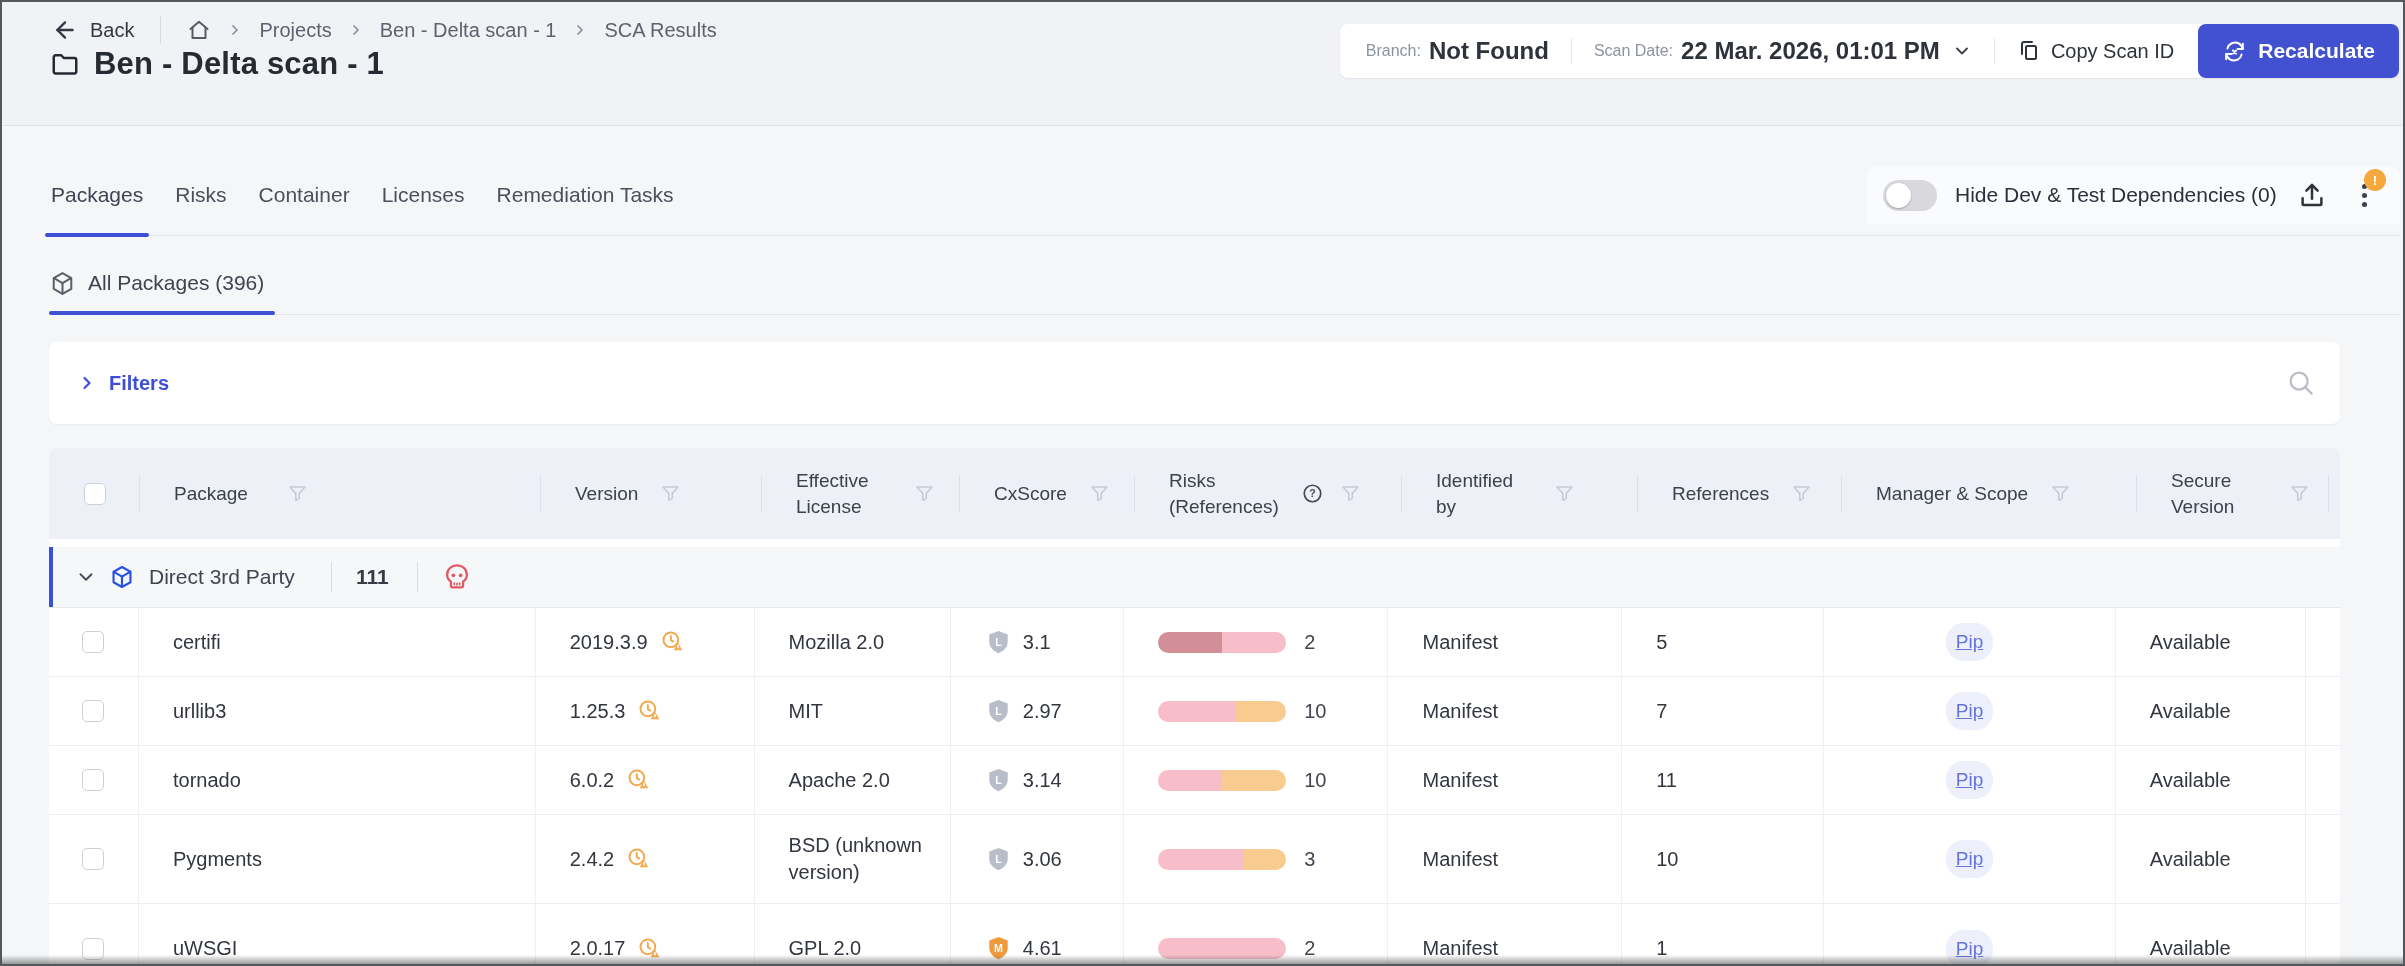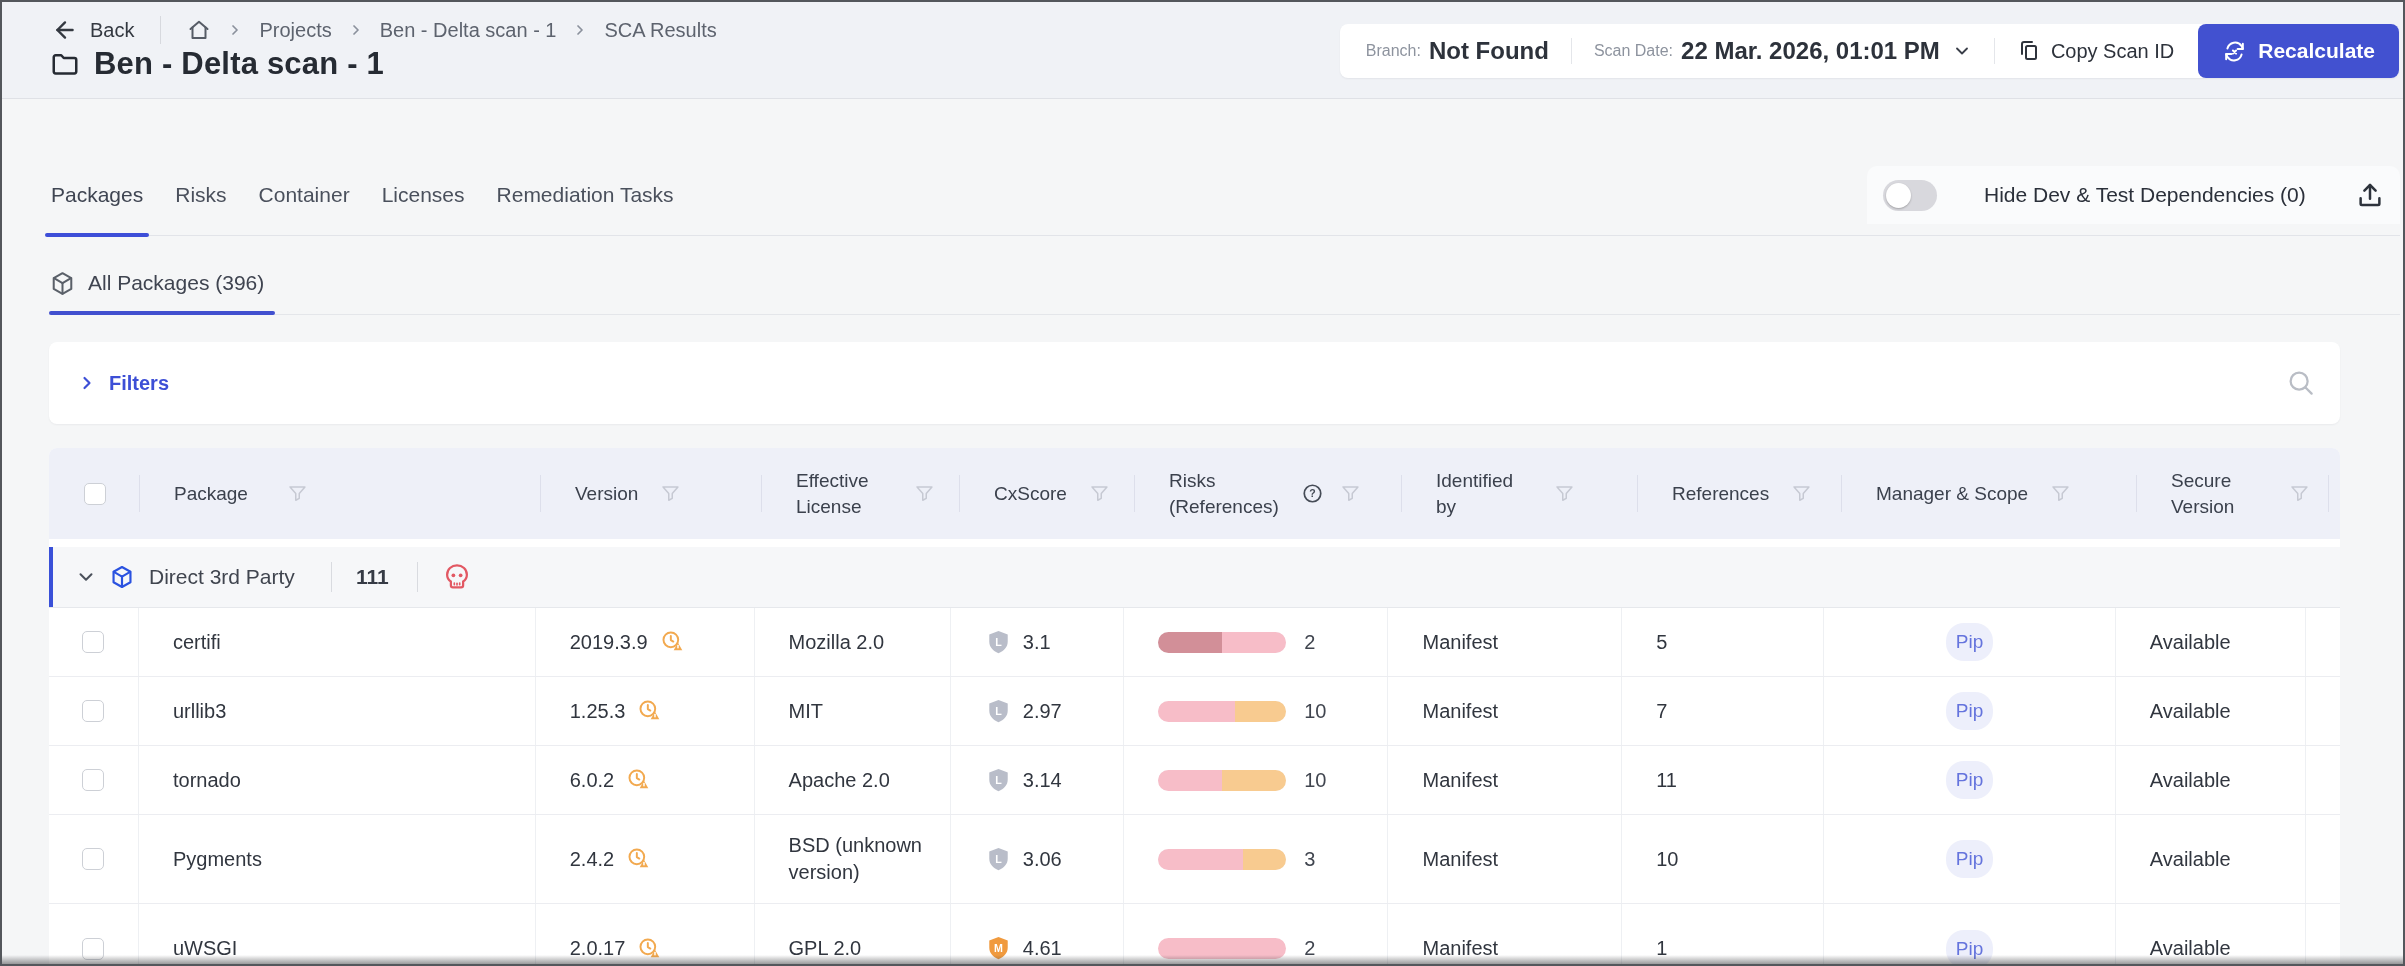--- a/index.html
+++ b/index.html
@@ -3,21 +3,21 @@
 <meta charset="utf-8">
 <style>
   * { margin:0; padding:0; box-sizing:border-box; }
   html,body { background:#e9eaec; }
   body { font-family:"Liberation Sans", sans-serif; }
   #screen{
     position:relative; width:2405px; height:966px; overflow:hidden;
     background:#f5f6f7; border:2px solid #54575c;
   }
   
-  .header-bar{ position:absolute; left:0; top:0; right:0; height:97px;
+  .header-bar{ position:absolute; left:0; top:0; right:0; height:124px;
     background:#f0f2f6; border-bottom:1px solid #dfe1e6; }
   .breadcrumb-row{ position:absolute; left:50px; top:12px; height:32px;
     display:flex; align-items:center; font-size:20px; color:#5d636e; }
   .back-link{ display:flex; align-items:center; gap:12px; color:#343941;
     font-weight:500; cursor:pointer; }
   .bc-divider{ width:1px; height:28px; background:#d7d9de; margin:0 26px; }
   .crumb{ color:#5d636e; cursor:pointer; }
   .crumb-sep{ display:flex; align-items:center; margin:0 16px; color:#8b919c; }
   .title-row{ position:absolute; left:48px; top:44px; display:flex;
     align-items:center; gap:14px; }
@@ -39,21 +39,21 @@
   .tabs-row{ position:absolute; left:47px; right:3px; top:152px; height:82px;
     display:flex; gap:28px; border-bottom:1px solid #e2e4e9; }
   .tab{ position:relative; display:flex; align-items:center; font-size:21px;
     color:#4a505c; cursor:pointer; padding:0 2px; }
   .tab.active{ color:#3f4552; }
   .tab.active::after{ content:''; position:absolute; left:-4px; right:-4px;
     bottom:-2px; height:4px; border-radius:3px; background:#3d4ed8; }
   
   .actions-panel{ position:absolute; top:164px; right:3px; width:533px; height:58px;
     background:#fafbfc; border-radius:10px 10px 0 0; display:flex; align-items:center;
-    padding:0 24px 0 16px;gap:29px; }
+    padding:0 24px 0 16px; }
   .toggle{ width:54px; height:31px; border-radius:16px; background:#d8d8dd;
     position:relative; cursor:pointer; flex:none; }
   .toggle .knob{ position:absolute; left:3px; top:3px; width:25px; height:25px;
     border-radius:50%; background:#fff; box-shadow:0 1px 2px rgba(0,0,0,.25); }
   .hide-dev-label{ margin-left:18px; font-size:21px; color:#2b303a; white-space:nowrap; }
   .export-btn{ margin-left:20px; display:flex; cursor:pointer; }
   .kebab-wrap{ position:relative; margin-left:26px; cursor:pointer; width:30px;
     height:34px; display:flex; align-items:center; justify-content:center; }
   .kebab{ display:flex; flex-direction:column; gap:4px; }
   .kebab i{ width:5px; height:5px; border-radius:50%; background:#3a3f49; }
@@ -117,21 +117,21 @@
     background:#fff; cursor:pointer; }
   .ver-icon{ margin-left:12px; display:flex; }
   .shield{ position:relative; width:27px; height:27px; flex:none; margin-right:11px; }
   .shield svg{ display:block; }
   .risk-bar{ width:128px; height:21px; border-radius:11px; overflow:hidden;
     display:flex; background:#f3f4f6; flex:none; }
   .risk-bar .seg{ height:100%; }
   .risk-count{ margin-left:18px; color:#40454f; }
   .mgr-chip{ min-width:44px; height:38px; padding:0 10px; border-radius:18px;
     background:#edeffb; color:#6574dd; font-size:19px; display:flex;
-    align-items:center; justify-content:center; }
+    align-items:center; justify-content:center;text-decoration:underline; }
   .bottom-shadow{ position:absolute; left:0; right:0; bottom:0; height:9px;
     background:linear-gradient(to top, rgba(55,55,58,.5), rgba(55,55,58,0)); pointer-events:none; }
   svg{ display:block; }
 </style>
 </head>
 <body>
 
 <div id="screen">
 
   <div class="header-bar">

